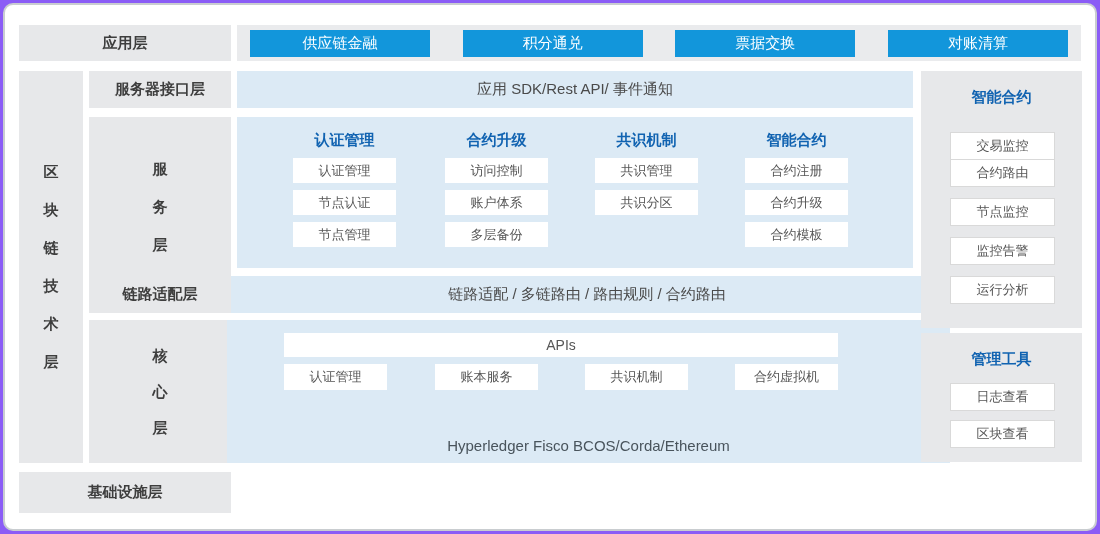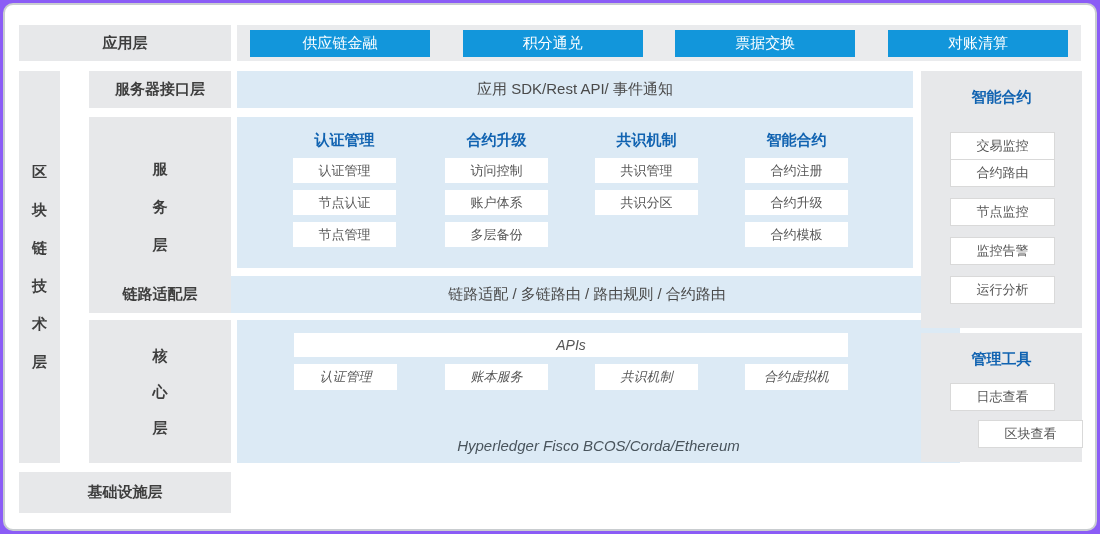--- a/index.html
+++ b/index.html
@@ -43,21 +43,21 @@
   <div class="frame"></div>
 
   <div class="abs glabel" style="left:19px;top:25px;width:212px;height:36px;">应用层</div>
   <div class="abs strip" style="left:237px;top:25px;width:844px;height:36px;">
     <div class="bluebtn w4">供应链金融</div>
     <div class="bluebtn w4">积分通兑</div>
     <div class="bluebtn w4">票据交换</div>
     <div class="bluebtn w4">对账清算</div>
   </div>
 
-  <div class="abs glabel" style="left:19px;top:71px;width:41px;height:392px;">
+  <div class="abs glabel" style="left:19px;top:71px;width:64px;height:392px;">
     <div class="vtext">区块链技术层</div>
   </div>
 
   <div class="abs glabel" style="left:89px;top:71px;width:142px;height:37px;">服务器接口层</div>
   <div class="abs glabel" style="left:89px;top:117px;width:142px;height:179px;">
     <div class="vtext">服务层</div>
   </div>
   <div class="abs glabel" style="left:89px;top:276px;width:142px;height:37px;">链路适配层</div>
   <div class="abs glabel" style="left:89px;top:320px;width:142px;height:143px;">
     <div class="vtext tight">核心层</div>
@@ -86,38 +86,38 @@
     <div class="svc-col" style="left:508px;top:0;">
       <div class="colhead">智能合约</div>
       <div class="wbox">合约注册</div>
       <div class="wbox">合约升级</div>
       <div class="wbox">合约模板</div>
     </div>
   </div>
 
   <div class="abs bluebar" style="left:231px;top:276px;width:712px;height:37px;">链路适配 / 多链路由 / 路由规则 / 合约路由</div>
 
-  <div class="abs bluepanel" style="left:237px;top:320px;width:723px;height:143px;font-style:italic;">
+  <div class="abs bluepanel" style="left:227px;top:320px;width:723px;height:143px;">
     <div class="wbox" style="position:absolute;left:57px;top:13px;width:554px;height:24px;font-size:14px;">APIs</div>
     <div class="wbox" style="position:absolute;left:57px;top:44px;width:103px;height:26px;">认证管理</div>
     <div class="wbox" style="position:absolute;left:208px;top:44px;width:103px;height:26px;">账本服务</div>
     <div class="wbox" style="position:absolute;left:358px;top:44px;width:103px;height:26px;">共识机制</div>
     <div class="wbox" style="position:absolute;left:508px;top:44px;width:103px;height:26px;">合约虚拟机</div>
     <div class="platforms" style="position:absolute;left:0;right:0;top:113px;height:24px;">Hyperledger Fisco BCOS/Corda/Ethereum</div>
   </div>
 
   <div class="abs rpanel" style="left:921px;top:71px;width:161px;height:257px;">
     <div class="colhead">智能合约</div>
     <div class="wbox" style="top:53px;margin-top:8px;">交易监控</div>
     <div class="wbox" style="top:88px;">合约路由</div>
     <div class="wbox" style="top:127px;">节点监控</div>
     <div class="wbox" style="top:166px;">监控告警</div>
     <div class="wbox" style="top:205px;">运行分析</div>
   </div>
 
   <div class="abs rpanel" style="left:921px;top:333px;width:161px;height:129px;">
     <div class="colhead">管理工具</div>
     <div class="wbox" style="top:50px;">日志查看</div>
-    <div class="wbox" style="top:87px;margin-left:28px;">区块查看</div>
+    <div class="wbox" style="top:87px;">区块查看</div>
   </div>
 
   <div class="abs glabel" style="left:19px;top:472px;width:212px;height:41px;">基础设施层</div>
 </div>
 
 </body></html>

